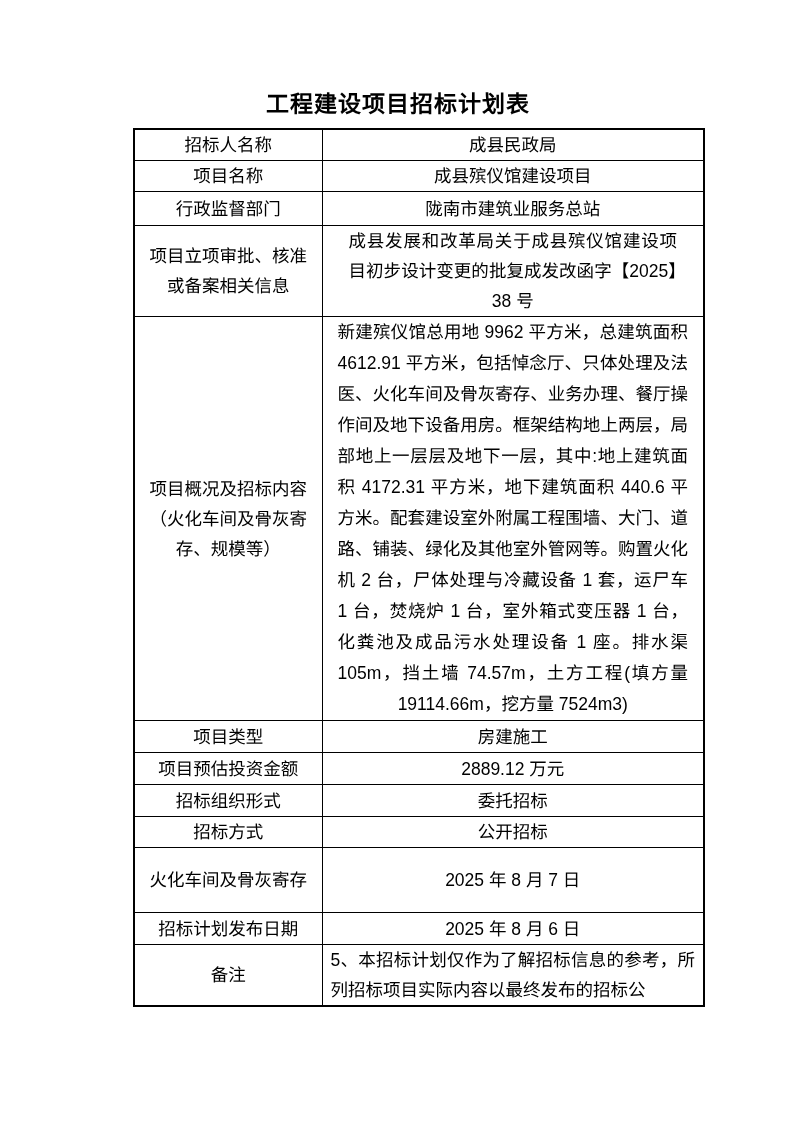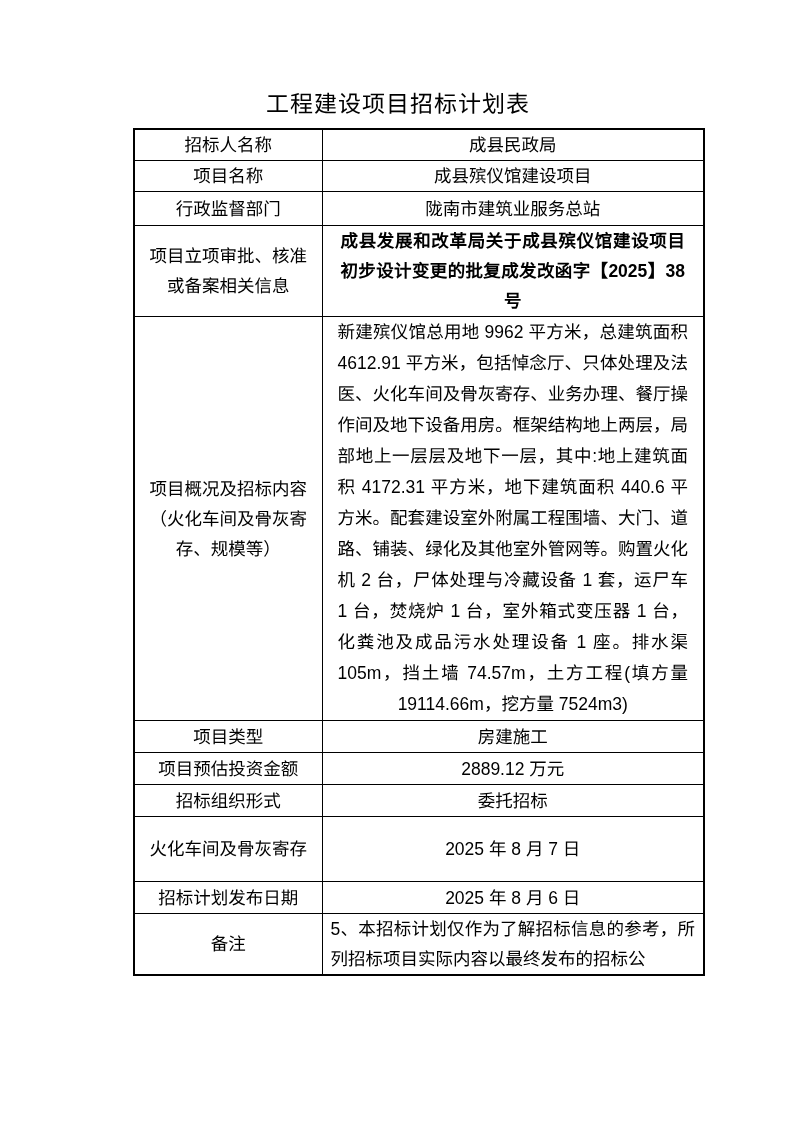--- a/index.html
+++ b/index.html
@@ -6,21 +6,21 @@
   body{
     width:793px;height:1122px;background:#ffffff;color:#000000;
     font-family:"Liberation Sans", serif;
     overflow:hidden;
   }
   .sheet{width:793px;height:1122px;background:#fff;}
   .content{width:570px;margin-left:113px;}
   .doc-title{
     padding-top:88px;
     font-size:23px;
-    font-weight:400;
+    font-weight:700;
     text-align:center;
     line-height:1.4;
     letter-spacing:1px;
   }
   table.plan{
     border-collapse:collapse;
     table-layout:fixed;
     width:570px;
     margin-top:8px;
     border:2px solid #000;
@@ -34,26 +34,25 @@
     font-size:17.5px;
     line-height:30px;
     overflow:hidden;
   }
   td.label{
     text-align:center;
     padding:0 13px;
   }
   td.value{
     text-align:center;
-    padding:0 18px;
+    padding:0 26px;
   }
   td.value.justified{
     text-align:justify;
     text-align-last:center;
-    font-weight:bold;
   }
   td.value.overview{
     text-align:justify;
     text-align-last:center;
     line-height:31px;
     padding:0 15px;
   }
   td.value.remark{
     text-align:justify;
     text-align-last:left;
@@ -103,20 +102,24 @@
           <td class="value">房建施工</td>
         </tr>
         <tr class="h32">
           <td class="label">项目预估投资金额</td>
           <td class="value">2889.12 万元</td>
         </tr>
         <tr class="h32">
           <td class="label">招标组织形式</td>
           <td class="value">委托招标</td>
         </tr>
+        <tr class="h28">
+          <td class="label">招标方式</td>
+          <td class="value">公开招标</td>
+        </tr>
         <tr class="h65">
           <td class="label">火化车间及骨灰寄存</td>
           <td class="value">2025 年 8 月 7 日</td>
         </tr>
         <tr class="h32">
           <td class="label">招标计划发布日期</td>
           <td class="value">2025 年 8 月 6 日</td>
         </tr>
         <tr class="h60">
           <td class="label">备注</td>

